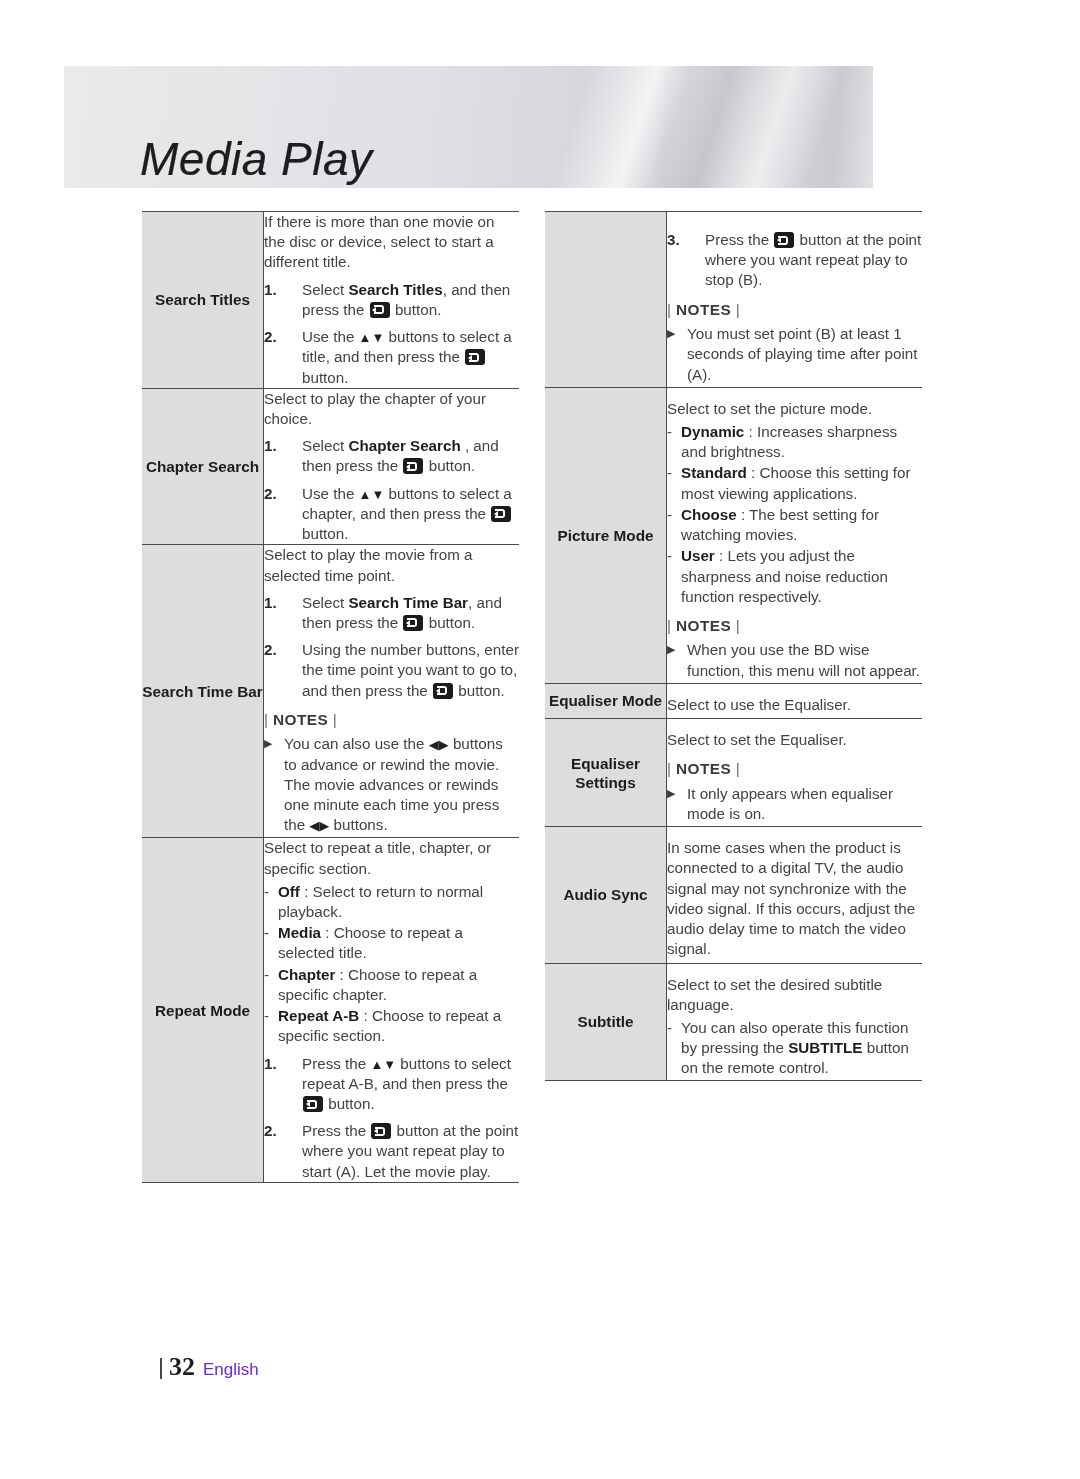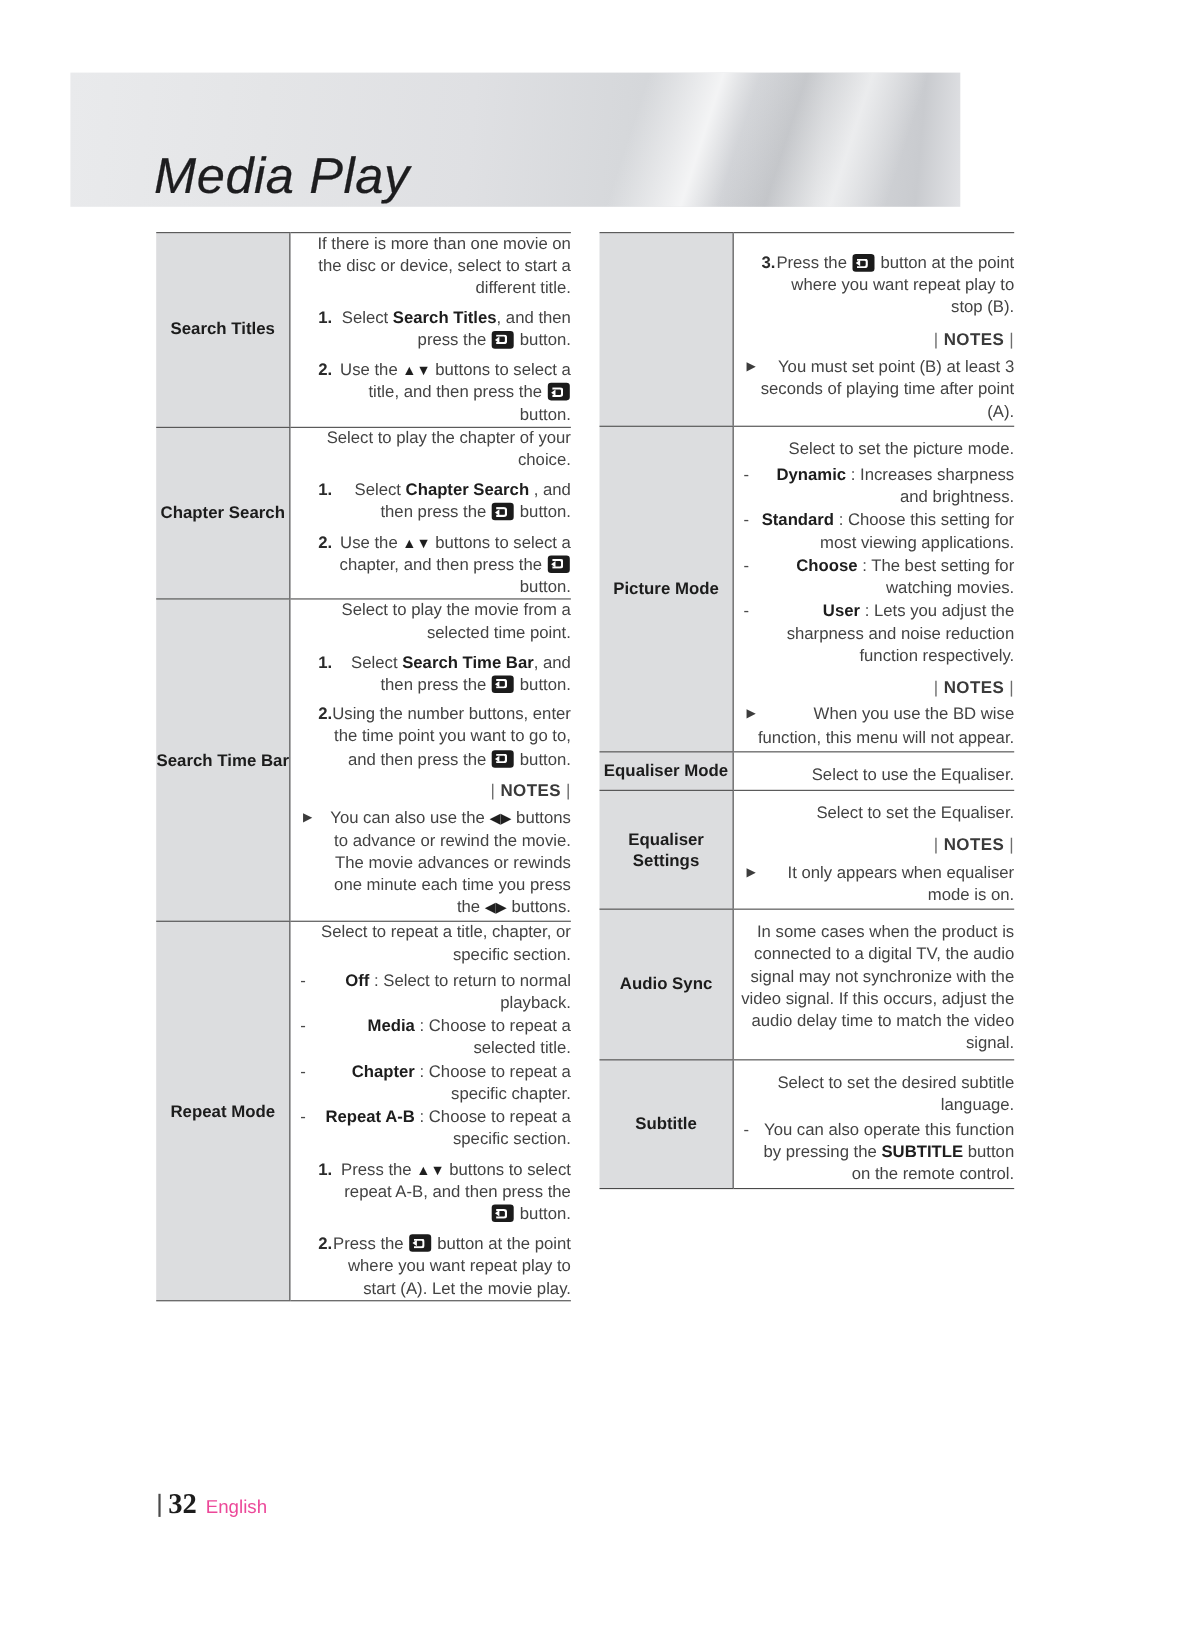--- a/index.html
+++ b/index.html
@@ -87,21 +87,20 @@
     line-height: 1.25;
     padding: 4px 4px;
   }
   td.desc {
     border-left: 1.6px solid #4a4a4a;
     padding: 10px 4px 11px 12px;
     font-size: 15.2px;
     line-height: 1.33;
     color: #434343;
     vertical-align: top;
-    text-align: right;
   }
   
   .col-right td.desc { padding-top: 11px; }
 
   p.plain {
     margin: 0 0 3px 0;
   }
 
   
   .steps { margin: 7px 0 0 0; }
@@ -181,21 +180,21 @@
     width: 0; height: 0;
     border-top: 3.2px solid transparent;
     border-bottom: 3.2px solid transparent;
     border-right: 4.2px solid #ffffff;
   }
   .arrows { letter-spacing: 0px; font-size: 13px; color: #1f1f1f; }
 
   
   .footer {
     position: absolute;
-    left: 144px;
+    left: 160px;
     top: 1352px;
     display: flex;
     align-items: baseline;
   }
   .footer-bar {
     width: 2px;
     height: 21px;
     background: #4b4b4b;
     margin-right: 7px;
     align-self: center;
@@ -203,21 +202,21 @@
   }
   .footer-num {
     font-family: "Liberation Serif", serif;
     font-weight: bold;
     font-size: 26px;
     color: #1d1d1d;
     margin-right: 8px;
   }
   .footer-lang {
     font-size: 17px;
-    color: #ec4899;
+    color: #6d28d9;
   }
 </style>
 </head>
 <body>
 
 <div class="banner">
   <div class="banner-title">Media Play</div>
 </div>
 
 <div class="col col-left">
@@ -322,21 +321,21 @@
           <td class="desc">
             <div class="steps">
               <div class="step">
                 <div class="step-num">3.</div>
                 <div class="step-txt">Press the <span class="ebtn"></span> button at the point where you want repeat play to stop (B).</div>
               </div>
             </div>
             <div class="notes-head"><span class="bar">|</span> NOTES <span class="bar">|</span></div>
             <div class="note">
               <div class="note-mark">▶</div>
-              <div class="note-txt">You must set point (B) at least 3 seconds of playing time after point (A).</div>
+              <div class="note-txt">You must set point (B) at least 1 seconds of playing time after point (A).</div>
             </div>
           </td>
         </tr>
         <tr>
           <td class="label">Picture Mode</td>
           <td class="desc">
             <p class="plain">Select to set the picture mode.</p>
             <div class="dashes">
               <div class="dash">
                 <div class="dash-mark">-</div>

